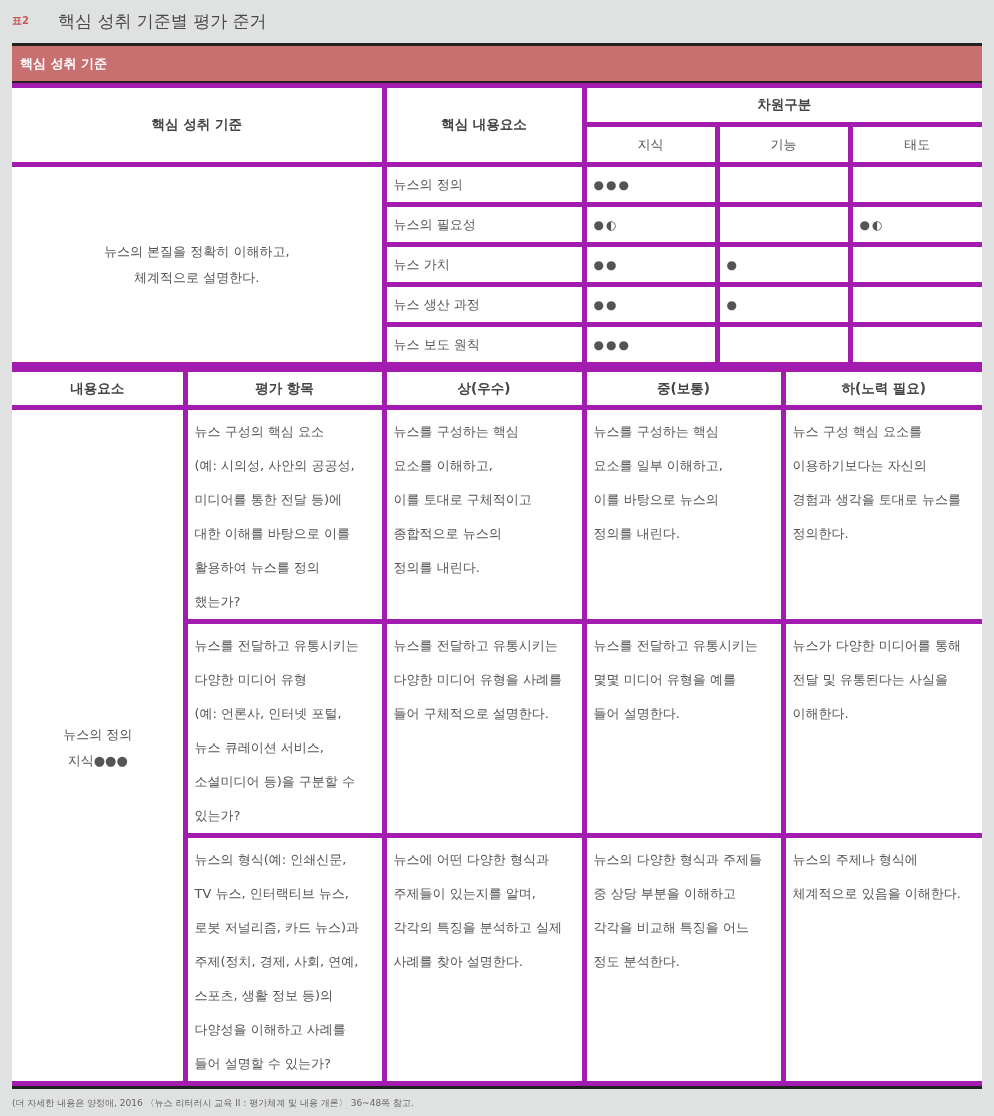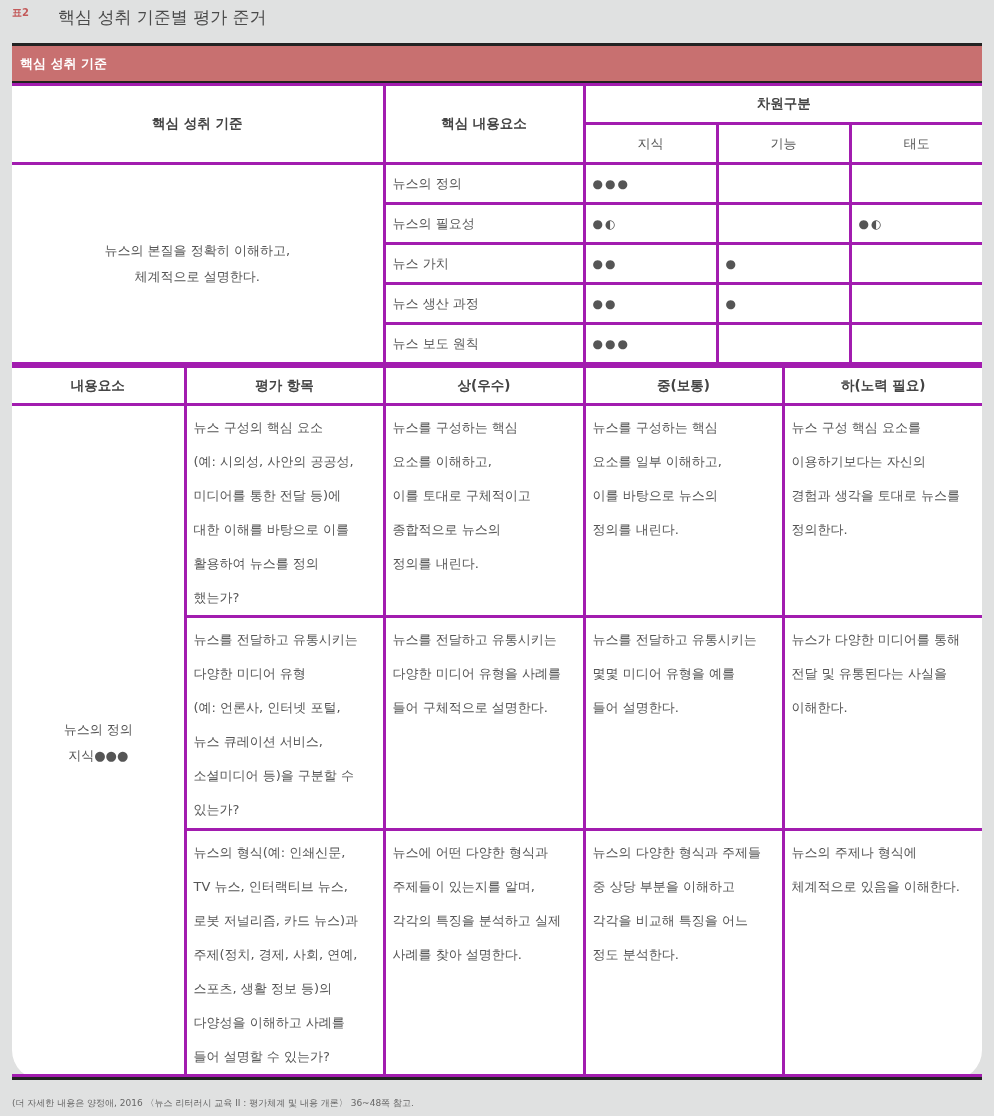--- a/index.html
+++ b/index.html
@@ -1,30 +1,30 @@
 <!DOCTYPE html>
 <html><head>
 <meta charset="utf-8">
 <style>
   html, body { margin:0; padding:0; }
   body {
     width:994px; height:1116px; background:#e0e1e1; position:relative;
     font-family:"DejaVu Sans","Liberation Sans",sans-serif; color:#555;
     overflow:hidden;
   }
-  .title-row { position:absolute; left:12px; top:6px; height:30px; display:flex; align-items:flex-start; }
+  .title-row { position:absolute; left:12px; top:6px; height:30px; display:flex; align-items:center; }
   .tag { color:#c35a5a; font-size:10px; font-weight:bold; width:46px; letter-spacing:0; }
   .title { font-size:17px; font-weight:normal; color:#4a4a4a; }
-  .sheet { position:absolute; left:12px; top:43px; width:970px; background:#fff;border-radius:30px; }
+  .sheet { position:absolute; left:12px; top:43px; width:970px; background:#fff; }
   .band { background:#c87070; color:#fff; font-weight:bold; font-size:13px;
           height:37px; display:flex; align-items:center; padding-left:8px;
           border-top:3px solid #222; border-bottom:2px solid #222; box-sizing:border-box; }
   .band.first { height:40px; }
   table { border-collapse:collapse; width:970px; table-layout:fixed; }
-  td, th { border:3px solid #a21caf; font-size:13px; color:#555; box-sizing:border-box; }
+  td, th { border:5px solid #a21caf; font-size:13px; color:#555; box-sizing:border-box; }
   th { font-weight:bold; color:#444; font-size:13.5px; text-align:center; }
   td.c { text-align:center; }
   td.l { text-align:left; padding:0 7px; }
   tr > :first-child { border-left:none; }
   tr > :last-child { border-right:none; }
   .t1 th { height:39px; }
   .t1 td { height:40px; }
   .dots { letter-spacing:2px; font-size:12px; color:#555; }
   .crit th { height:38px; }
   .crit td { vertical-align:top; padding:5px 6px 0 7px; line-height:34px; font-size:13px; white-space:pre-line; }

